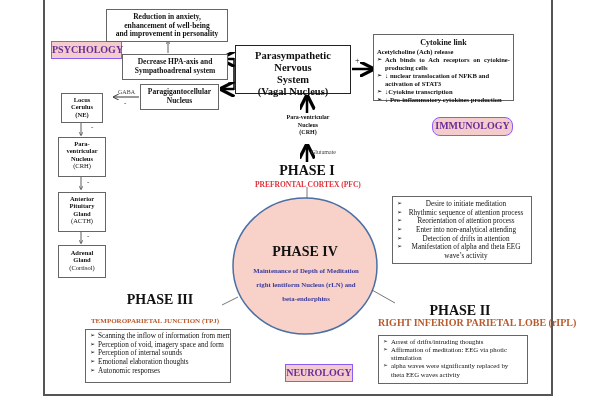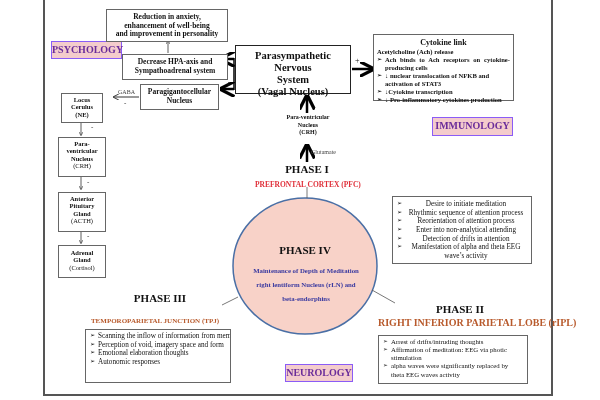--- a/index.html
+++ b/index.html
@@ -6,21 +6,21 @@
   body { width:600px; height:400px; position:relative; overflow:hidden; font-family:"Liberation Serif", serif; color:#111; }
   .frame { position:absolute; left:43px; top:-2px; width:510px; height:398px; border:2px solid #555; box-sizing:border-box; background:#fff; }
   .box { position:absolute; border:1px solid #666; background:#fff; box-sizing:border-box; text-align:center; font-weight:bold; line-height:1.15; }
   .tag { position:absolute; background:#f4cccc; border:1px solid #8b5cf6; color:#6a2c9a; font-weight:bold; font-size:10px; text-align:center; box-sizing:border-box; line-height:16px; }
   .abs { position:absolute; }
   .small { font-size:7px; }
   ul.blist { list-style:none; margin:0; padding:0; }
   ul.blist li { position:relative; padding-left:8px; }
   ul.blist li::before { content:"\27A2"; position:absolute; left:0; top:0; font-size:0.85em; }
   svg.overlay { position:absolute; left:0; top:0; }
-  .phase-title { position:absolute; font-weight:bold; font-size:11px; text-align:center; }
+  .phase-title { position:absolute; font-weight:bold; font-size:14px; text-align:center; }
   .region { position:absolute; font-weight:bold; font-size:7.5px; text-align:center; white-space:nowrap; }
 </style>
 </head>
 <body>
 
 <div class="frame"></div>
 
 <svg class="overlay" width="600" height="400">
   <defs>
     <marker id="ah" markerWidth="6" markerHeight="6" refX="5" refY="3" orient="auto">
@@ -50,21 +50,21 @@
   <line x1="81" y1="232" x2="81" y2="243" stroke="#333" stroke-width="0.8" marker-end="url(#ahs)"></line>
 
   <ellipse id="p4circle" cx="305" cy="266" rx="72" ry="68" stroke-width="1.5" fill="#f8d2c8" stroke="#4a6fa5"></ellipse>
 
   <line x1="307" y1="187" x2="307" y2="198" stroke="#555" stroke-width="0.8"></line>
   <line x1="238" y1="297" x2="222" y2="305" stroke="#555" stroke-width="0.8"></line>
   <line x1="372" y1="290" x2="395" y2="303" stroke="#555" stroke-width="0.8"></line>
 </svg>
 
 <div class="tag" style="left: 51px; top: 41px; width: 71px; height: 18px; background: rgb(244, 204, 204); color: rgb(106, 44, 154);">PSYCHOLOGY</div>
-<div class="tag" style="left: 432px; top: 117px; width: 81px; height: 19px; background: rgb(244, 204, 204); color: rgb(106, 44, 154);">IMMUNOLOGY</div>
+<div class="tag" style="left: 432px; top: 117px; width: 81px; height: 19px; background: rgb(244, 204, 204); color: rgb(106, 44, 154); border-radius: 8px;">IMMUNOLOGY</div>
 <div class="tag" style="left: 285px; top: 364px; width: 68px; height: 18px; background: rgb(244, 204, 204); color: rgb(106, 44, 154);">NEUROLOGY</div>
 
 <div class="box" style="left:106px;top:9px;width:122px;height:33px;font-size:7.5px;padding-top:3px;">
   <div>Reduction in anxiety,</div>
   <div>enhancement of well-being</div>
   <div>and improvement in personality</div>
 </div>
 <div class="box" style="left:122px;top:54px;width:106px;height:26px;font-size:7.5px;padding-top:3px;">
   <div>Decrease HPA-axis and</div>
   <div>Sympathoadrenal system</div>
@@ -148,20 +148,21 @@
   <div>right lentiform Nucleus (rLN) and</div>
   <div>beta-endorphins</div>
 </div>
 
 <div class="phase-title" style="left:110px;top:292px;width:100px;">PHASE III</div>
 <div class="region" id="p3region" style="left: 80px; top: 317px; width: 150px; font-size: 7px; color: rgb(184, 90, 44);">TEMPOROPARIETAL JUNCTION (TPJ)</div>
 <div class="box" style="left:85px;top:329px;width:146px;height:54px;text-align:left;font-weight:normal;font-size:7.2px;padding:2px 4px;line-height:1.2;overflow:hidden;white-space:nowrap;">
   <ul class="blist">
     <li>Scanning the inflow of information from memory</li>
     <li>Perception of void, imagery space and form</li>
+    <li>Perception of internal sounds</li>
     <li>Emotional elaboration thoughts</li>
     <li>Autonomic responses</li>
   </ul>
 </div>
 
 <div class="phase-title" style="left:410px;top:303px;width:100px;">PHASE II</div>
 <div class="region" id="p2region" style="left: 378px; top: 317px; width: 160px; font-size: 10px; color: rgb(184, 90, 44);">RIGHT INFERIOR PARIETAL LOBE (rIPL)</div>
 <div class="box" style="left:378px;top:335px;width:150px;height:49px;text-align:left;font-weight:normal;font-size:6.8px;padding:2px 4px;line-height:1.2;">
   <ul class="blist">
     <li>Arrest of drifts/intruding thoughts</li>

